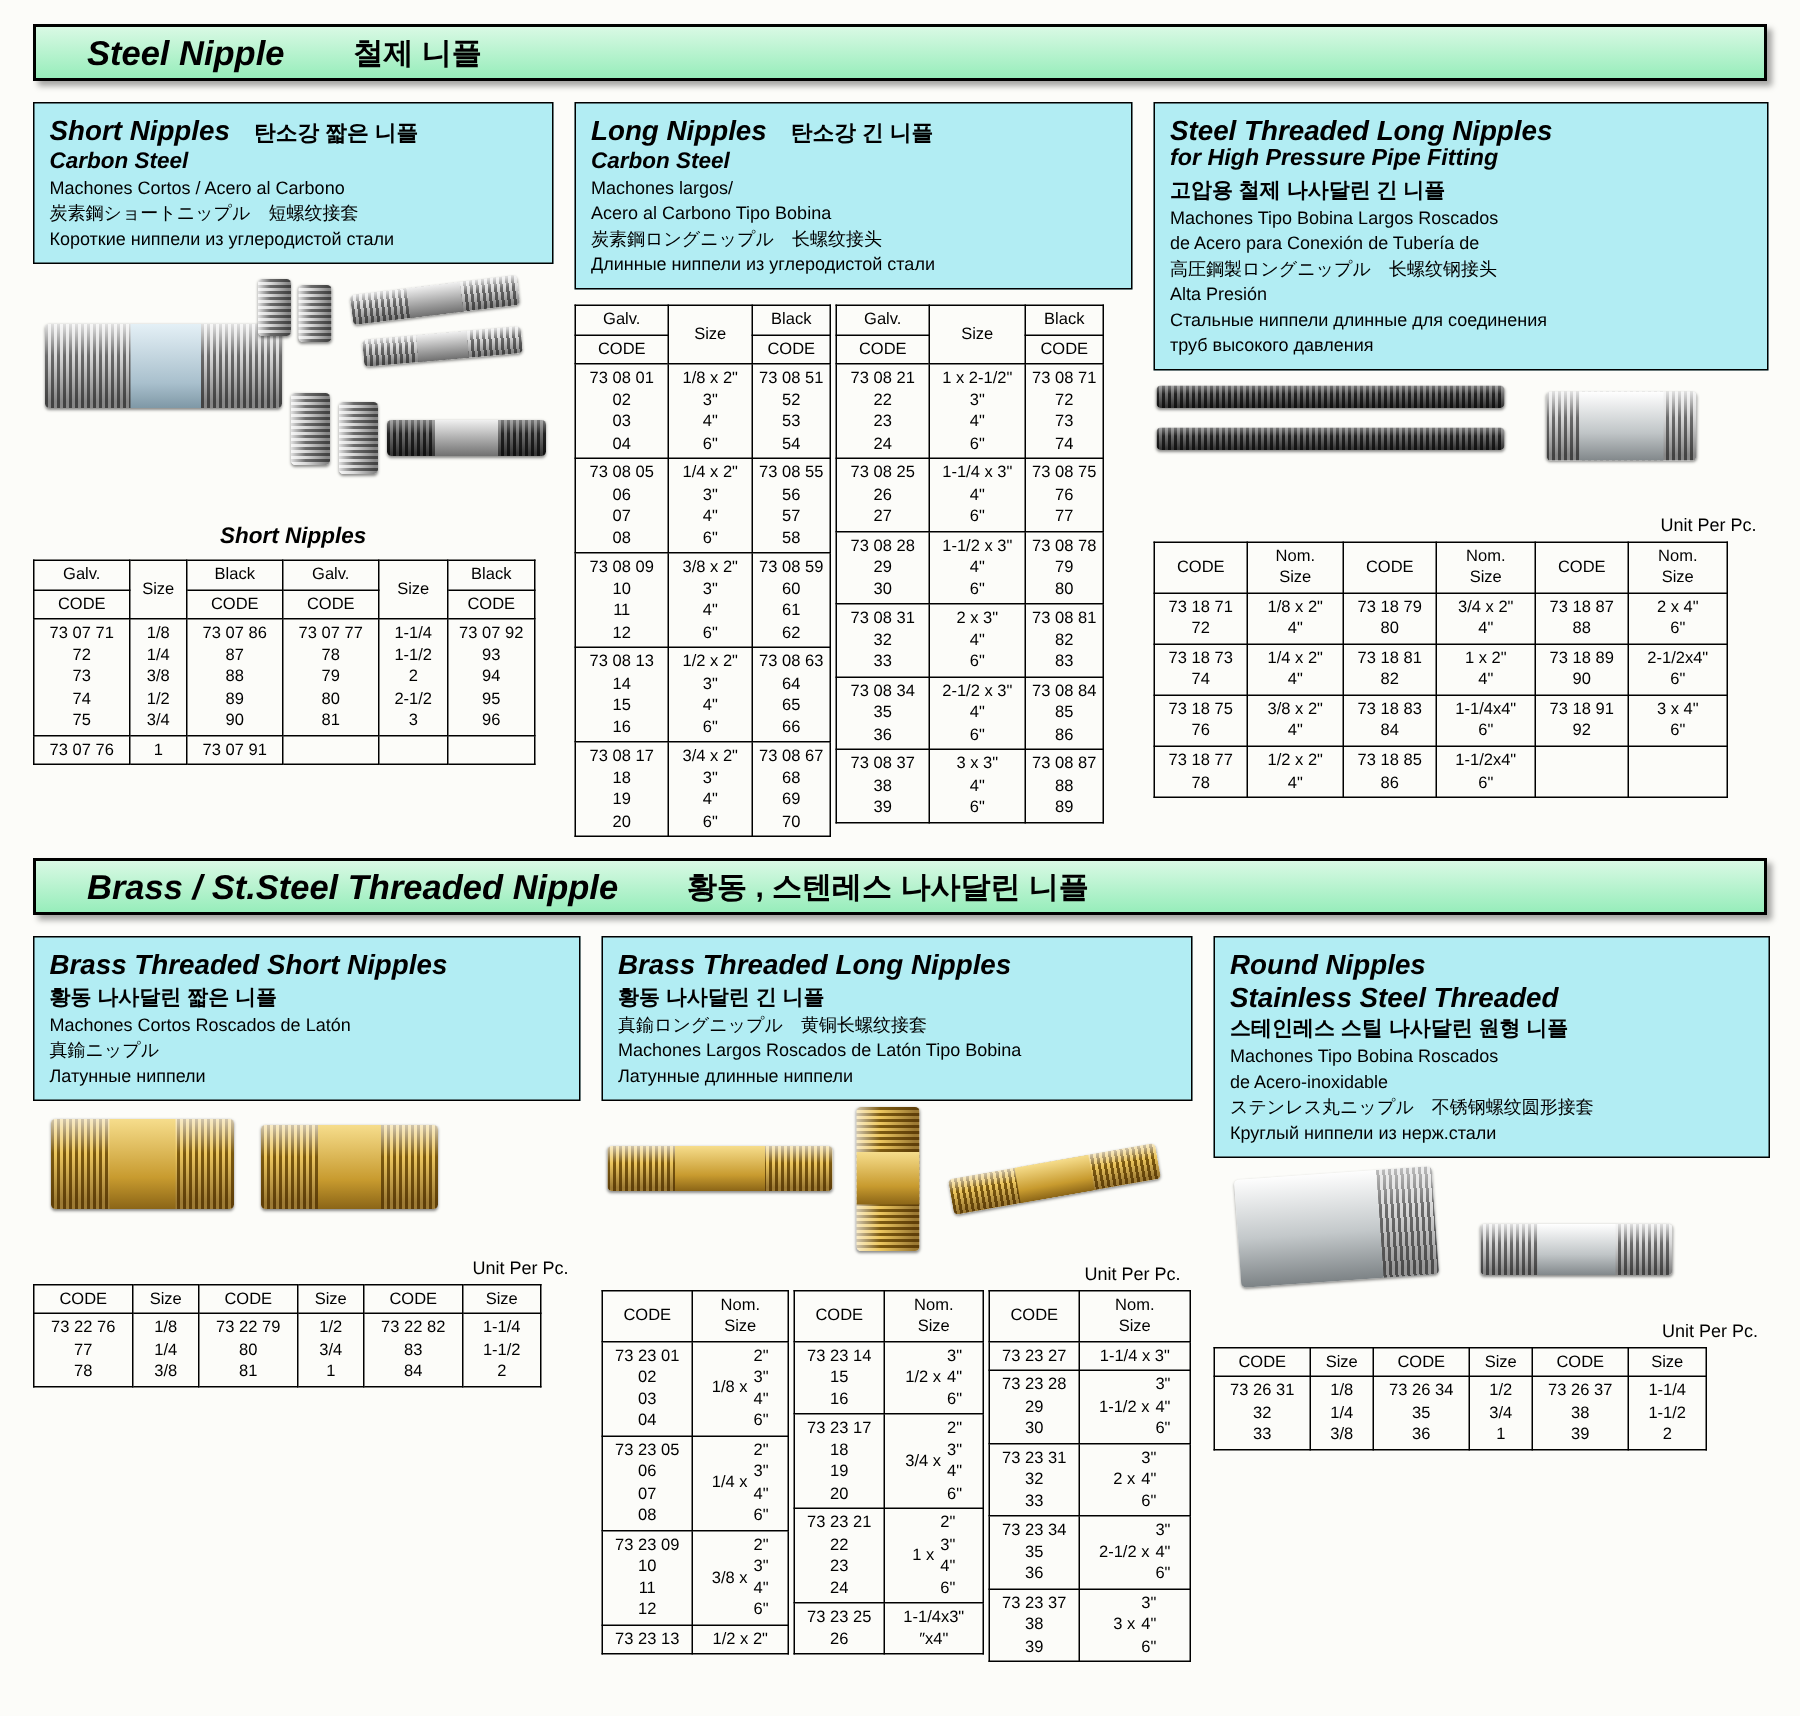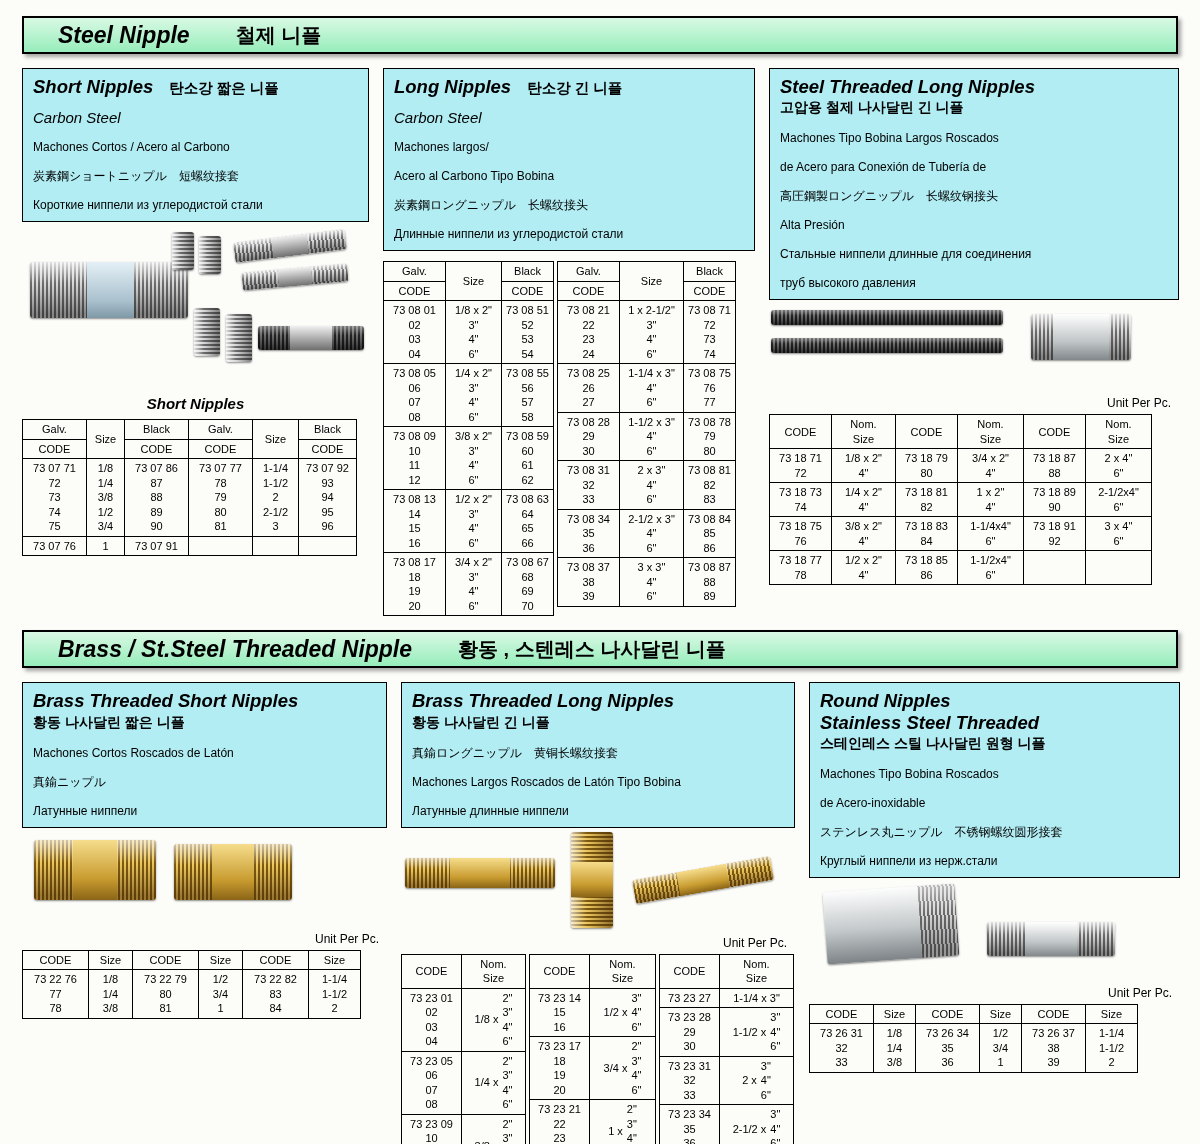--- a/index.html
+++ b/index.html
@@ -10,22 +10,22 @@
   .b-en{font-size:23px;font-weight:bold;font-style:italic;white-space:nowrap;}
   .b-kr{font-size:20px;font-weight:bold;white-space:nowrap;}
   .row{display:flex;gap:14px;align-items:flex-start;margin-bottom:14px;}
   .col{flex:0 0 auto;}
   .hdr-box{border:1px solid #000;background:#b2edf3;padding:7px 10px 8px;}
   .h-line1{display:flex;gap:16px;align-items:baseline;flex-wrap:wrap;}
   .t-en{font-size:18.5px;font-weight:bold;font-style:italic;line-height:1.15;}
   .t-en2{font-size:15.5px;font-weight:bold;font-style:italic;line-height:1.2;}
   .t-kr{font-size:14.5px;font-weight:bold;}
   .t-krline{font-size:14px;font-weight:bold;margin-top:2px;}
-  .t-sub{font-size:15px;font-weight:normal;font-style:italic;margin-top:11px;}
-  .t-line{font-size:12px;margin-top:14px;line-height:1.25;}
+  .t-sub{font-size:15px;font-weight:bold;font-style:italic;margin-top:1px;}
+  .t-line{font-size:12px;margin-top:2px;line-height:1.25;}
   .caption{text-align:center;font-size:15px;font-weight:bold;font-style:italic;margin:5px 0 7px;}
   .unit{text-align:right;font-size:12px;margin:4px 8px 4px 0;}
   table.dtab{border-collapse:collapse;table-layout:fixed;border-radius:11px;}
   .dtab th,.dtab td{border:1px solid #000;font-size:11px;font-weight:normal;text-align:center;vertical-align:middle;padding:2px 3px;white-space:pre-line;line-height:1.32;}
   .tables-row{display:flex;gap:3px;align-items:flex-start;}
   .szcell{display:flex;align-items:center;justify-content:center;gap:4px;}
   .szp{flex:0 0 auto;}
   .szl{white-space:pre-line;}
   
   .img-area{position:relative;}
@@ -347,20 +347,21 @@
 89</td>
               </tr>
             </tbody>
         </table>
       </div>
     </section>
 
     <section class="col" style="width:410px">
       <div class="hdr-box">
         <div class="t-en">Steel Threaded Long Nipples</div>
+        <div class="t-en2">for High Pressure Pipe Fitting</div>
         <div class="t-krline">고압용 철제 나사달린 긴 니플</div>
         <div class="t-line">Machones Tipo Bobina Largos Roscados</div>
         <div class="t-line">de Acero para Conexión de Tubería de</div>
         <div class="t-line">高圧鋼製ロングニップル　长螺纹钢接头</div>
         <div class="t-line">Alta Presión</div>
         <div class="t-line">Стальные ниппели длинные для соединения</div>
         <div class="t-line">труб высокого давления</div>
       </div>
       <div class="img-area" style="height:92px">
         <div class="nip thr-dark" style="left:2px;top:10px;width:232px;height:15px"></div>

